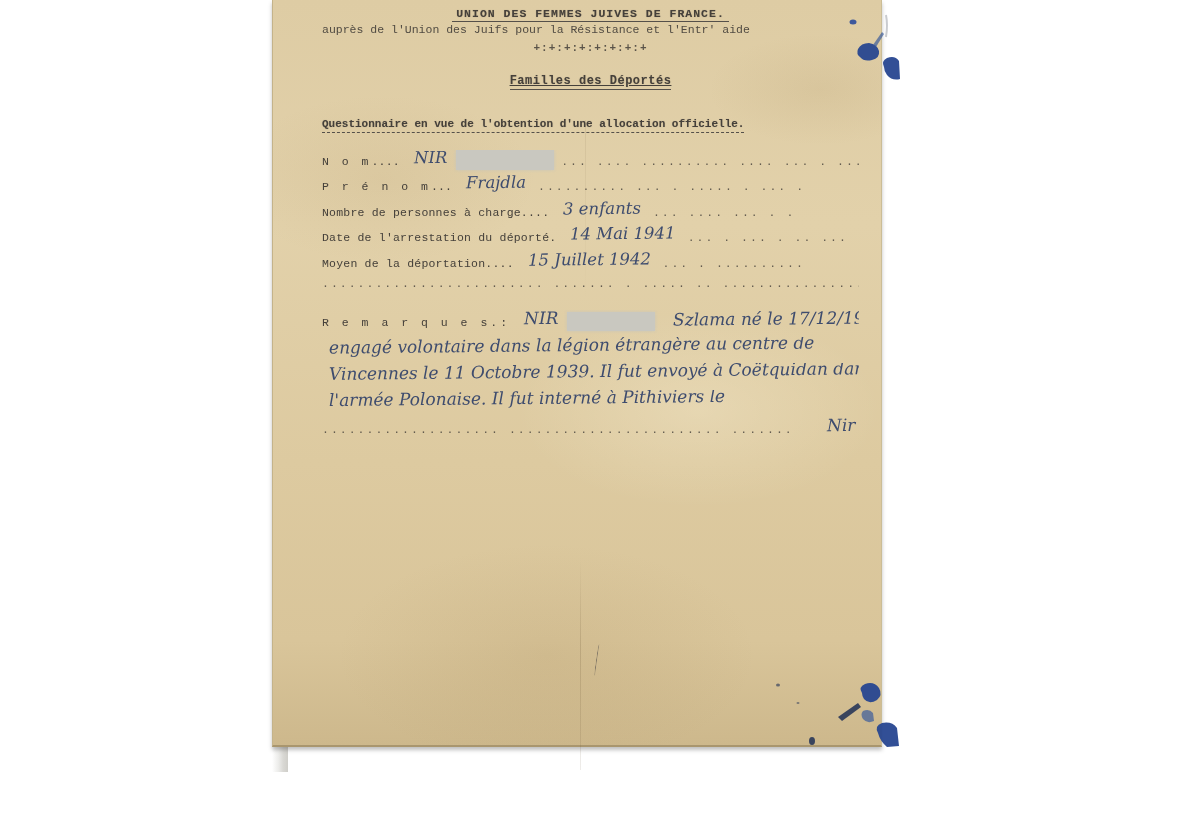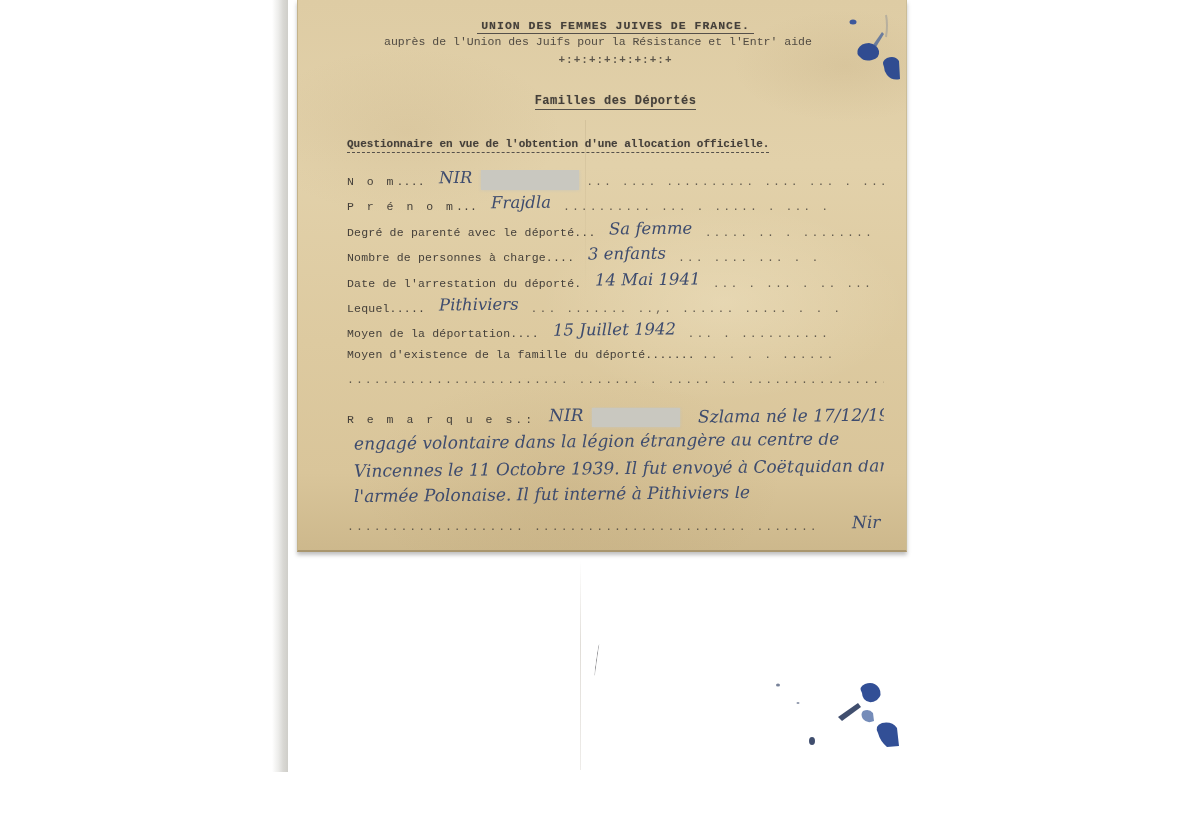--- a/index.html
+++ b/index.html
@@ -9,46 +9,47 @@
     font-family:"Liberation Mono", monospace;
     position:relative;
   }
   .scan{position:absolute;inset:0;background:#ffffff;}
   
   .edge-strip{
     position:absolute;left:272px;top:0;width:16px;height:772px;
     background:linear-gradient(90deg,#ffffff 0%,#ececea 40%,#d9d8d4 70%,#cfcec9 100%);
   }
   .paper{
-    position:absolute;left:297px;top:0;width:610px;height:552px;
+    position:absolute;left:272px;top:0;width:610px;height:747px;
     background:
       radial-gradient(220px 120px at 18% 24%, rgba(160,130,80,0.10), rgba(0,0,0,0) 70%),
       radial-gradient(260px 140px at 70% 55%, rgba(255,248,225,0.25), rgba(0,0,0,0) 70%),
       radial-gradient(300px 160px at 45% 88%, rgba(150,120,70,0.12), rgba(0,0,0,0) 70%),
       radial-gradient(160px 80px at 90% 12%, rgba(150,120,70,0.10), rgba(0,0,0,0) 70%),
       linear-gradient(180deg,#decca4 0%,#e2d1aa 30%,#ddcaa0 62%,#d9c59a 86%,#cdb88c 100%);
     border-left:1px solid #c4b38a;
     border-right:1px solid #cbbd96;
     border-bottom:2px solid #a9966e;
     box-shadow:0 3px 4px rgba(0,0,0,0.25);
     box-sizing:border-box;
-    padding:16px 22px 0 49px;
+    padding:4px 22px 0 49px;
     color:#45403a;
   }
   .typed{color:#45403a;}
   .center{text-align:center;}
   .org1{
     font-size:11.5px;font-weight:bold;letter-spacing:1px;
     display:inline-block;border-bottom:1px solid #55504a;padding:0 4px 1px 4px;
     text-shadow:0 0 1px rgba(69,64,58,0.35);
   }
-  .org2{font-size:11.5px;margin-top:1px;white-space:nowrap;opacity:0.92;margin-left:37px;}
+  .org2{font-size:11.5px;margin-top:1px;white-space:nowrap;opacity:0.92;}
   .sep{font-size:11px;font-weight:bold;margin-top:6px;letter-spacing:1px;opacity:0.85;}
   .doc-title{
-    margin-top:25px;
+    margin-top:17px;
+    text-decoration:underline;
   }
   .doc-title span{
     font-size:12px;font-weight:bold;letter-spacing:0.5px;
     border-bottom:1px solid #55504a;padding-bottom:1px;
     text-shadow:0 0 1px rgba(69,64,58,0.3);
   }
   .subtitle{margin-top:25px;}
   .subtitle span{
     font-size:11px;font-weight:bold;
     border-bottom:1px dashed #55504a;padding-bottom:2px;
@@ -127,55 +128,41 @@
       </div>
 
       <div class="row">
         <span class="lbl sp">P r é n o m</span><span class="lbl">...</span>
         <span class="hw">Frajdla</span>
         <span class="dots">..........   ... . .....    . ...    .</span>
       </div>
 
 
 
-      <div class="row">
-        <span class="lbl">Degré de parenté avec le déporté</span><span class="lbl">...</span>
-        <span class="hw">Sa femme</span>
-        <span class="dots">.....  .. . ........</span>
-      </div>
 
       <div class="row">
         <span class="lbl">Nombre de personnes à charge</span><span class="lbl">....</span>
         <span class="hw">3 enfants</span>
         <span class="dots">...   .... ... .   .</span>
       </div>
 
       <div class="row">
         <span class="lbl">Date de l'arrestation du déporté</span><span class="lbl">.</span>
         <span class="hw">14 Mai 1941</span>
         <span class="dots">... . ... .   .. ...</span>
       </div>
 
 
-      <div class="row">
-        <span class="lbl">Lequel</span><span class="lbl">.....</span>
-        <span class="hw">Pithiviers</span>
-        <span class="dots">... ....... ..,. ...... ..... . .   .</span>
-      </div>
 
       <div class="row">
         <span class="lbl">Moyen de la déportation</span><span class="lbl">....</span>
         <span class="hw">15 Juillet 1942</span>
         <span class="dots">... . ..........</span>
       </div>
 
-      <div class="row">
-        <span class="lbl">Moyen d'existence de la famille du déporté</span><span class="lbl">.......</span>
-        <span class="dots">.. . .   . ......</span>
-      </div>
 
       <div class="row">
         <span class="dots">......................... ....... . ..... .. ........................</span>
       </div>
 
     </div>
 
     <div class="remarks">
 
       <div class="rline">

